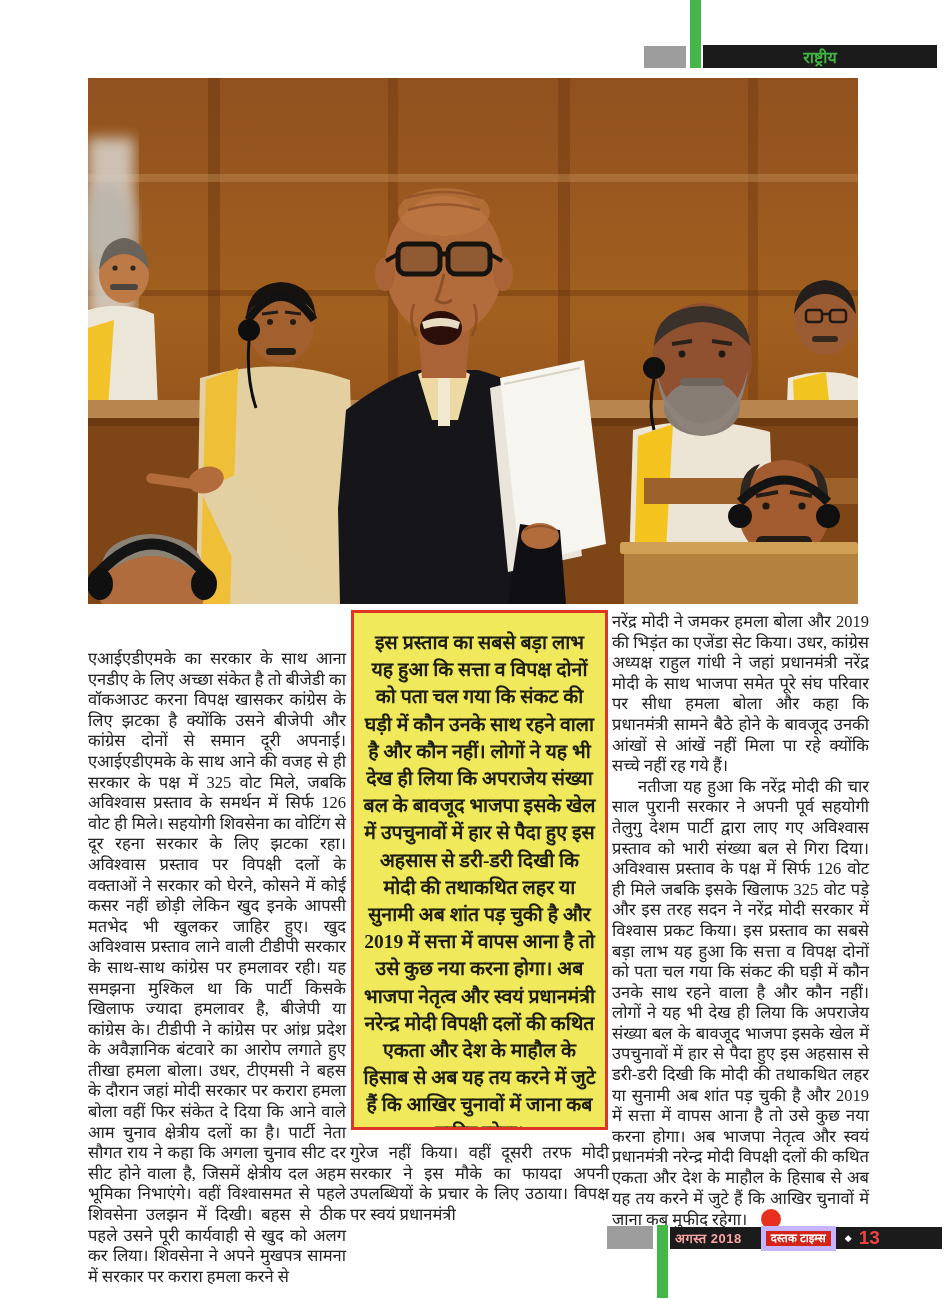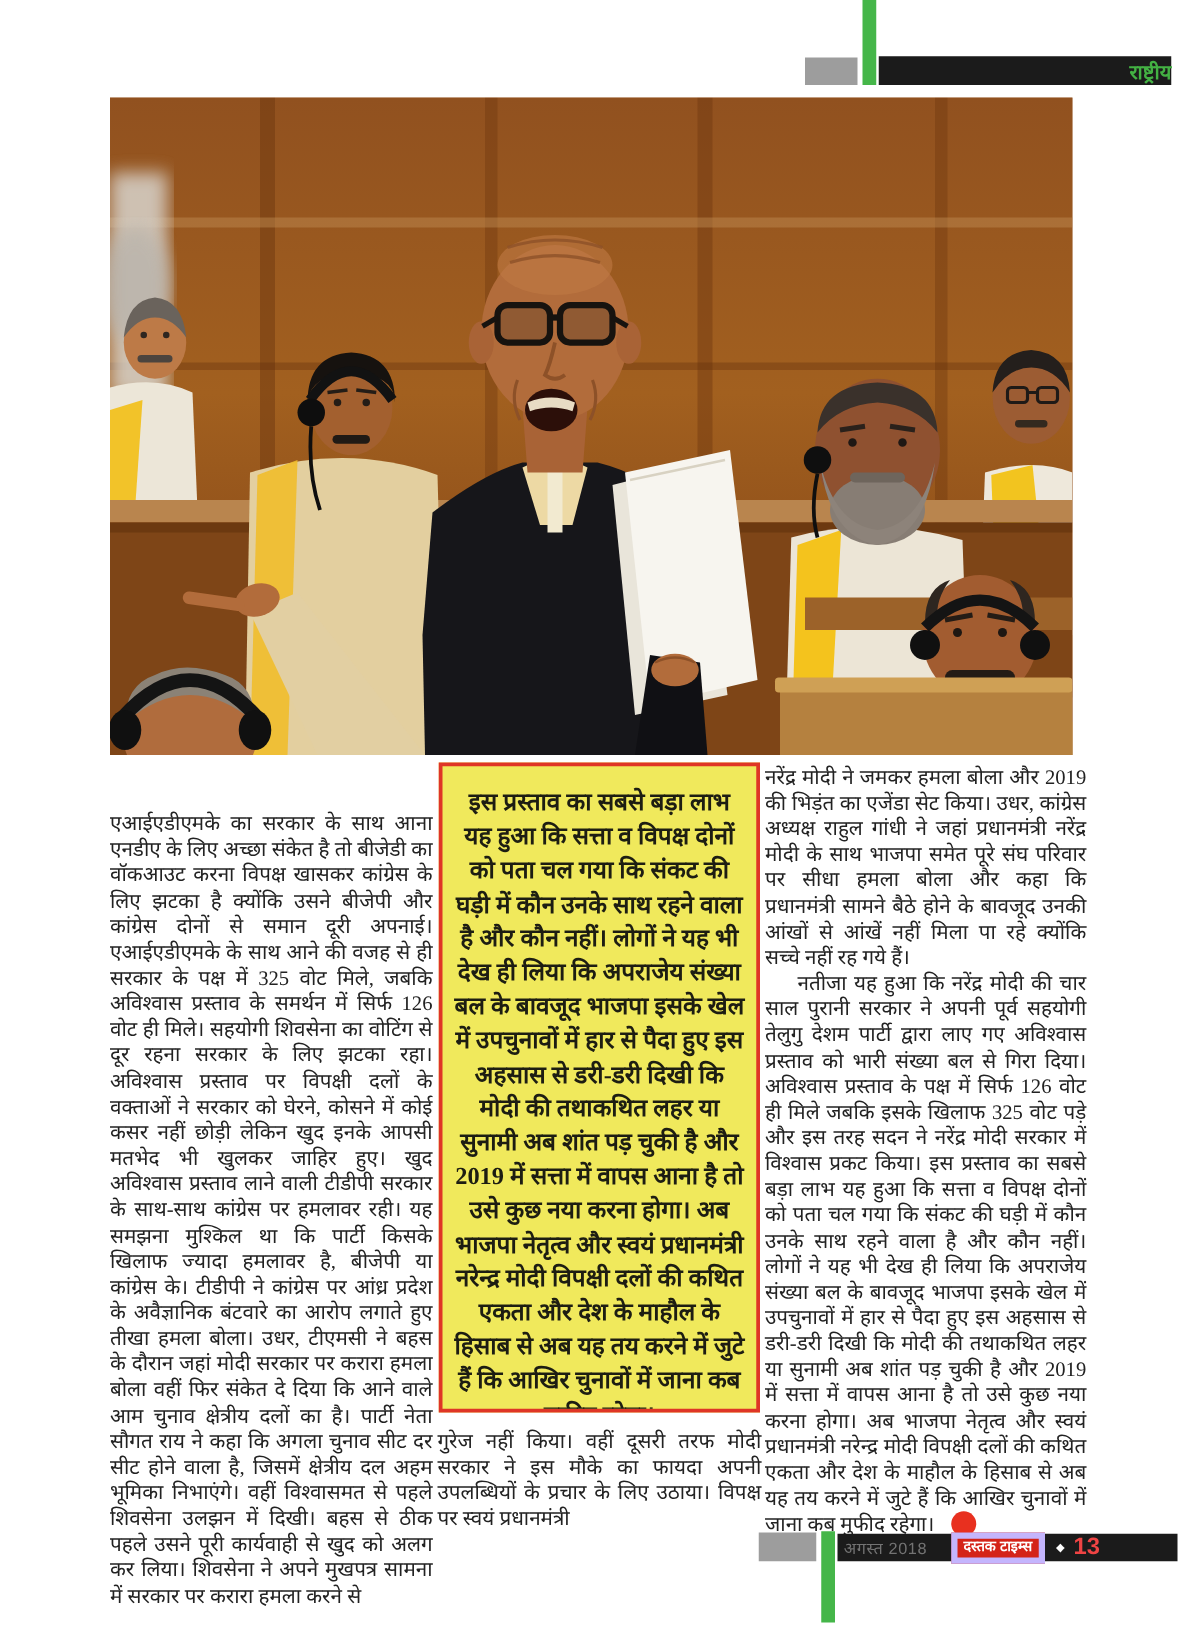--- a/index.html
+++ b/index.html
@@ -5,21 +5,21 @@
   html,body{margin:0;padding:0;background:#ffffff;}
   .page{
     position:relative;width:945px;height:1300px;background:#ffffff;
     font-family:"Liberation Serif","DejaVu Serif",serif;overflow:hidden;
   }
   
   .hdr-gray{position:absolute;left:644px;top:46px;width:42px;height:22px;background:#9d9d9d;}
   .hdr-greenbar{position:absolute;left:690px;top:0;width:11px;height:68px;background:#45b649;}
   .hdr-black{
     position:absolute;left:703px;top:45px;width:234px;height:23px;background:#1b1b1b;
-    display:flex;align-items:center;justify-content:flex-end;
+    display:flex;align-items:center;justify-content:center;
   }
   .hdr-black span{color:#43b143;font-weight:bold;font-size:16px;font-family:"Liberation Sans",sans-serif;}
   
   .photo{position:absolute;left:88px;top:78px;width:770px;height:526px;overflow:hidden;background:#94521f;}
   
   .col{position:absolute;color:#222222;font-size:16.5px;line-height:20.6px;text-align:justify;}
   .col p{margin:0;}
   .col1{left:88px;top:649px;width:258px;}
   .col2{left:350px;top:608px;width:259px;}
   .col3{left:612px;top:612px;width:257px;}
@@ -37,21 +37,21 @@
     display:inline-block;width:20px;height:20px;border-radius:50%;
     background:#e8301f;margin-left:9px;vertical-align:-4px;
   }
   
   .ftr-gray{position:absolute;left:607px;top:1226px;width:46px;height:23px;background:#9d9d9d;}
   .ftr-greenbar{position:absolute;left:657px;top:1225px;width:11px;height:73px;background:#45b649;}
   .ftr-black{
     position:absolute;left:670px;top:1227px;width:272px;height:22px;background:#1b1b1b;
     display:flex;align-items:center;font-family:"Liberation Sans",sans-serif;
   }
-  .ftr-issue{color:#737373;font-weight:normal;font-size:13px;margin-left:5px;letter-spacing:0.5px;}
+  .ftr-issue{color:#fca5a5;font-weight:bold;font-size:13px;margin-left:5px;letter-spacing:0.5px;}
   .ftr-logo{
     margin-left:19px;background:#d42318;color:#ffffff;font-weight:bold;font-size:11.5px;
     border:5px solid #c4b5fd;padding:0 5px;line-height:15px;white-space:nowrap;
   }
   .ftr-diamond{color:#ffffff;font-size:9px;margin-left:9px;}
   .ftr-pageno{color:#ef4444;font-weight:bold;font-size:19px;margin-left:7px;font-family:"Liberation Sans",sans-serif;}
 </style>
 </head>
 <body>
 

